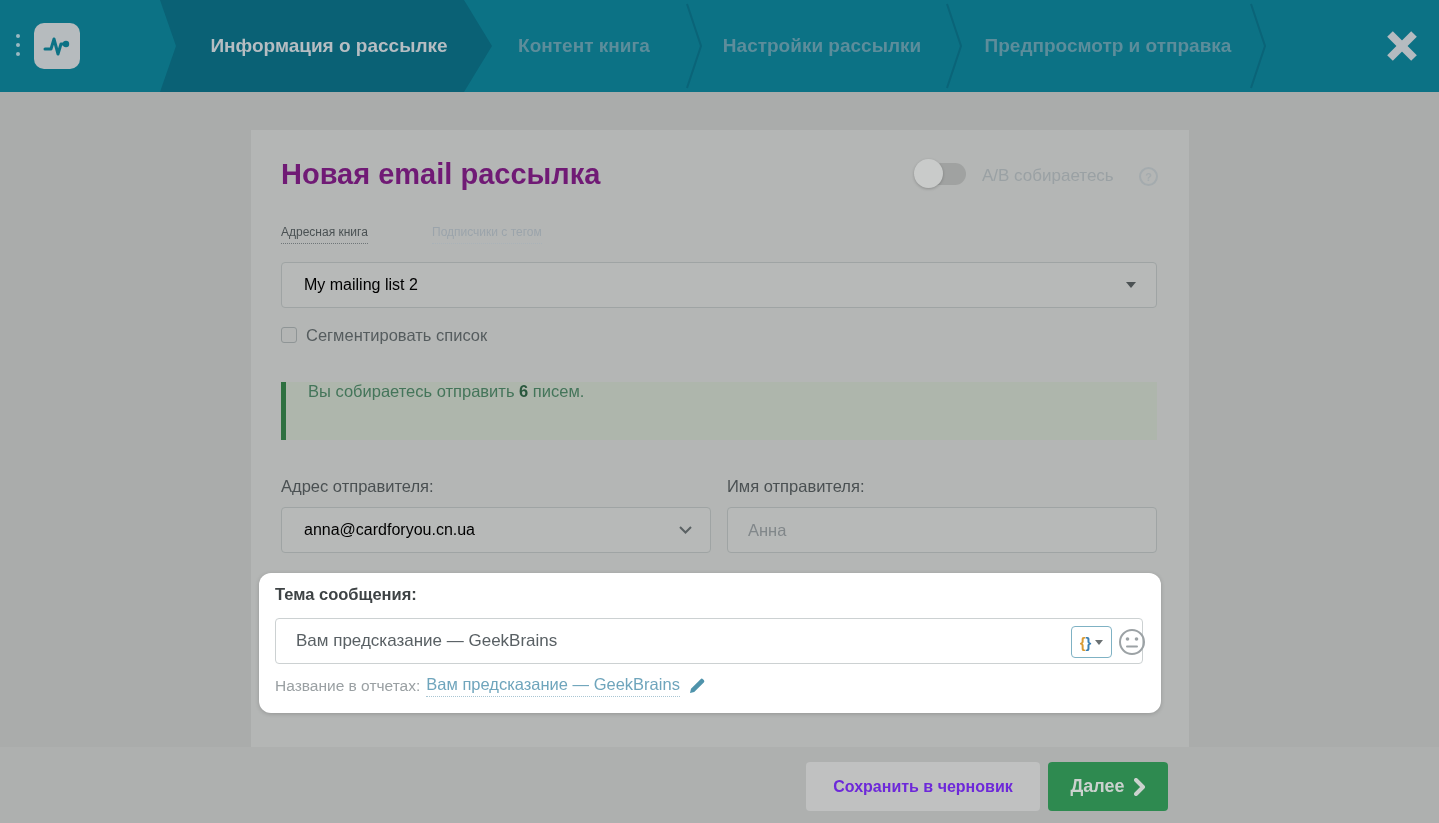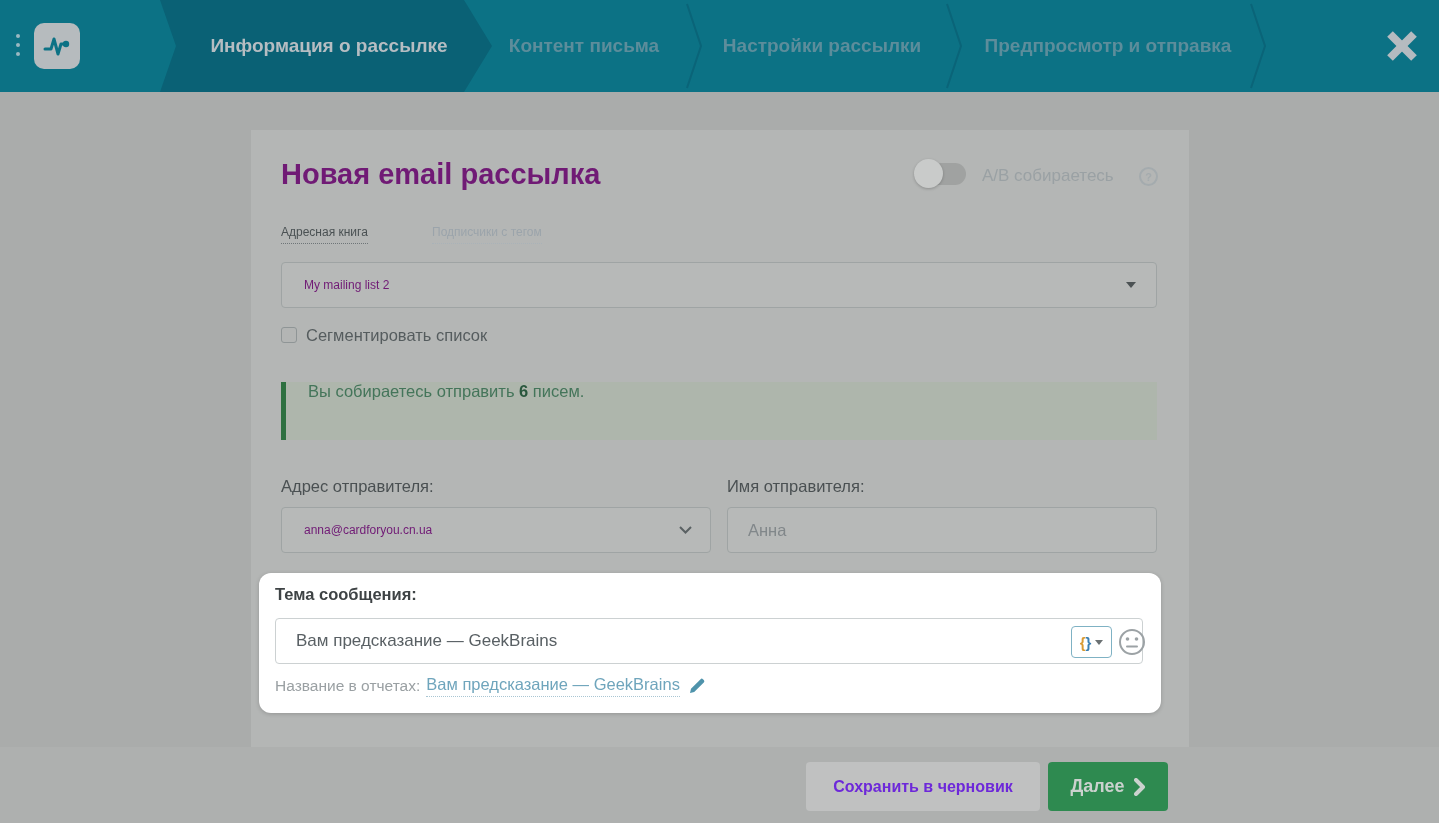--- a/index.html
+++ b/index.html
@@ -37,21 +37,21 @@
           border:2px solid #a4abae; color:#a4abae; font-size:11px; font-weight:bold;
           display:flex; align-items:center; justify-content:center; cursor:pointer; }
 
   .tab { position:absolute; top:95px; font-size:12px; padding-bottom:4px; cursor:pointer; white-space:nowrap; }
   .tab.active { left:30px; color:#4a5153; border-bottom:1px dotted #6e7578; }
   .tab.inactive { left:181px; color:#9ba4ab; border-bottom:1px dotted #a9b2b8; }
 
   .select { background:#b7b9b8; border:1px solid #9fa4a4; border-radius:4px; position:absolute;
           display:flex; align-items:center; cursor:pointer; }
   .select-list { left:30px; top:132px; width:876px; height:46px; }
-  .select-text { padding-left:22px; font-size:12px; color:#701a75; }
+  .select-text { padding-left:22px; font-size:16px; color:#000000; }
   .caret-down { position:absolute; right:20px; top:50%; margin-top:-3px; width:0; height:0;
           border-left:5px solid transparent; border-right:5px solid transparent; border-top:6px solid #4c5254; }
 
   .checkbox { position:absolute; left:30px; top:197px; width:16px; height:16px; border:1px solid #8f9596;
           border-radius:3px; background:#b3b5b4; cursor:pointer; }
   .checkbox-label { position:absolute; left:55px; top:196px; font-size:16.5px; color:#555c5e; }
 
   .alert { position:absolute; left:30px; top:252px; width:876px; height:58px; background:#aeb6ac;
           border-left:5px solid #2e7040; display:flex; align-items:flex-start; }
   .alert-text { padding-left:22px; font-size:16.5px; color:#44755a; }
@@ -105,21 +105,21 @@
     <svg width="32" height="32" viewBox="0 0 32 32">
       <polyline points="4,19 10,19 13,9 17,24 20,14 25,14" fill="none" stroke="#0c7285" stroke-width="3" stroke-linecap="round" stroke-linejoin="round"></polyline>
       <circle cx="25" cy="14" r="3.2" fill="#0c7285"></circle>
     </svg>
   </div>
 
   <div class="step-active">
     <span>Информация о рассылке</span>
   </div>
 
-  <div class="step-label" style="left:584px;">Контент письма</div>
+  <div class="step-label" style="left:584px;">Контент книга</div>
   <svg class="step-sep" style="left:684px;" width="20" height="88">
     <polyline points="3,2 17,44 3,86" fill="none" stroke="#0a6478" stroke-width="2"></polyline>
   </svg>
 
   <div class="step-label" style="left:822px;">Настройки рассылки</div>
   <svg class="step-sep" style="left:944px;" width="20" height="88">
     <polyline points="3,2 17,44 3,86" fill="none" stroke="#0a6478" stroke-width="2"></polyline>
   </svg>
 
   <div class="step-label" style="left:1108px;">Предпросмотр и отправка</div>

